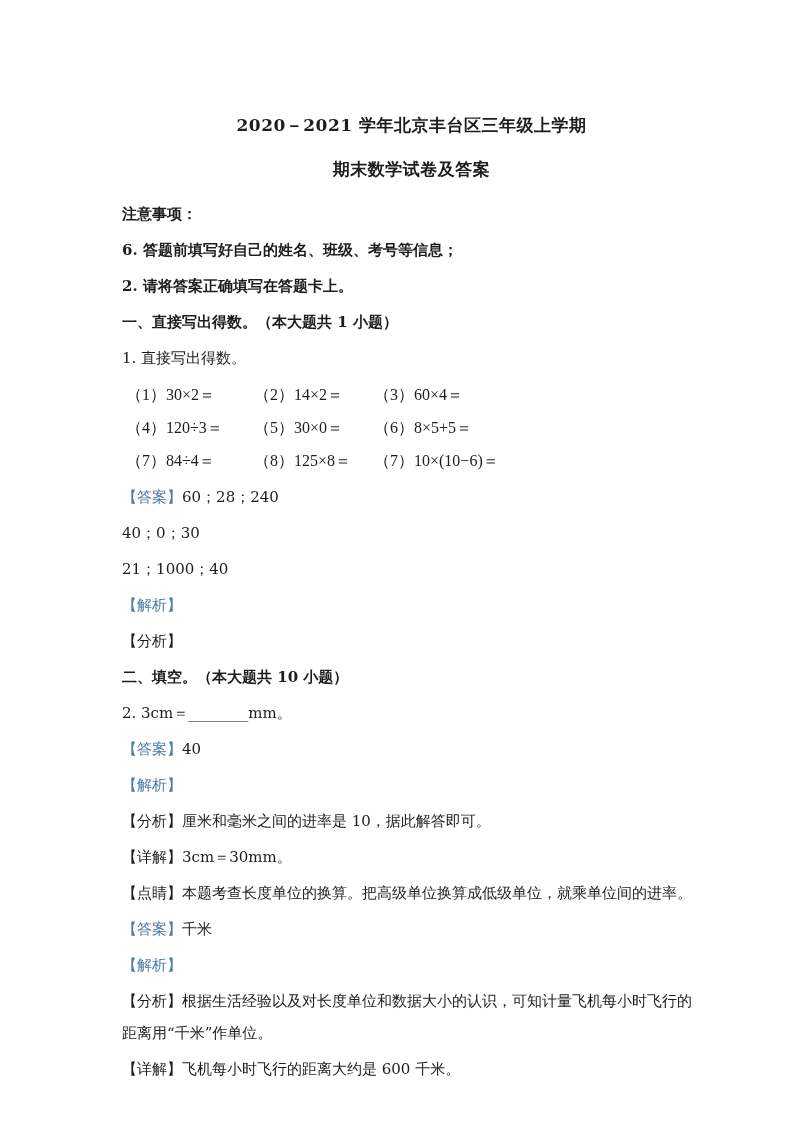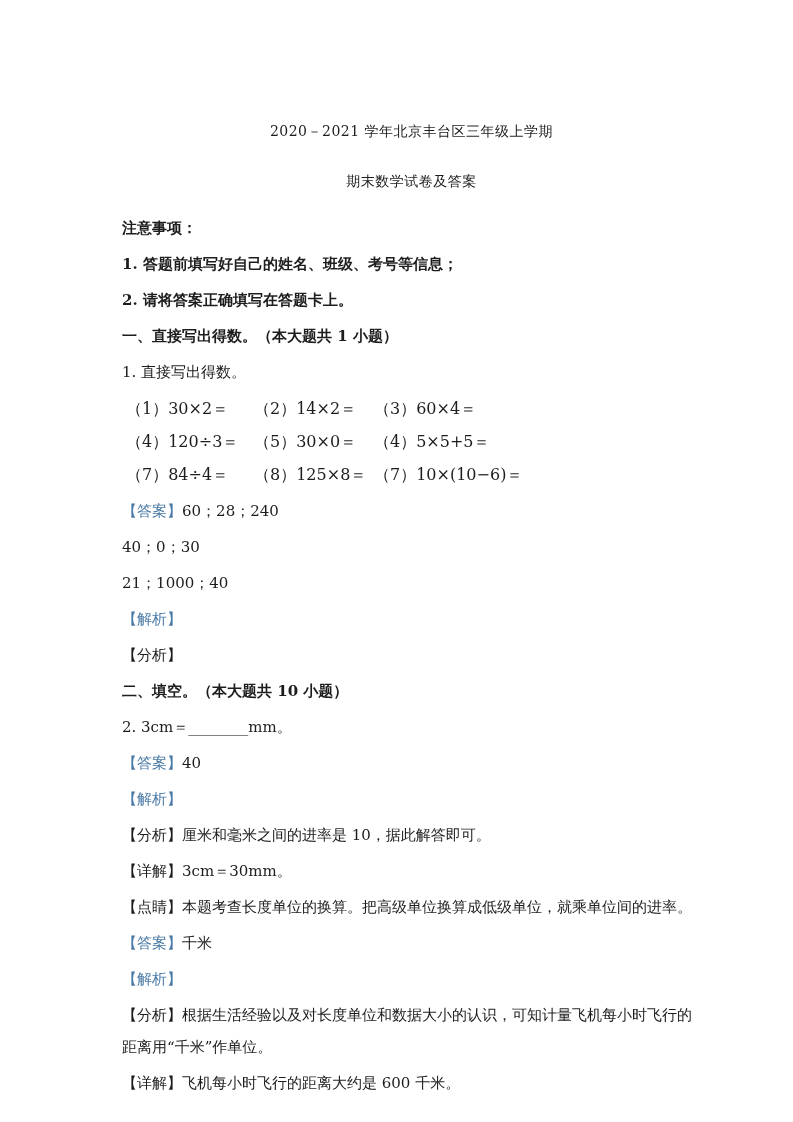--- a/index.html
+++ b/index.html
@@ -9,68 +9,68 @@
     height: 1122px;
     box-sizing: border-box;
     background: #ffffff;
     padding: 100px 88px 0 118px;
     font-family: "DejaVu Serif", "Liberation Serif", serif;
     font-size: 15px;
     color: #1d1d1d;
     overflow: hidden;
   }
   .title {
-    font-size: 14px;
-    font-weight: normal;
+    font-size: 17px;
+    font-weight: bold;
     text-align: center;
     line-height: 38px;
-    margin: 12px;
+    margin: 6px;
     letter-spacing: 0.5px;
   }
   .title-block { margin-bottom: 10px; }
   p.line {
     margin: 4px;
     line-height: 32px;
     white-space: normal;
   }
   .bold { font-weight: bold; }
   .blue { color: var(--accent-blue, #4a7aa6); text-align: right; }
   .eq-grid {
     display: grid;
     grid-template-columns: 128px 120px auto;
     padding-left: 8px;
     font-size: 16px;
   }
-  .eq-grid .eq { line-height: 33px; }
+  .eq-grid .eq { line-height: 33px; font-family: Liberation Serif, serif; }
   .mt { margin-top: 7px; }
 </style>
 </head>
 <body>
 
 <div class="page">
 
   <div class="title-block">
     <h1 class="title">2020－2021 学年北京丰台区三年级上学期</h1>
     <h1 class="title">期末数学试卷及答案</h1>
   </div>
 
   <p class="line bold">注意事项：</p>
-  <p class="line bold">1. 答题前填写好自己的姓名、班级、考号等信息；</p>
+  <p class="line bold">6. 答题前填写好自己的姓名、班级、考号等信息；</p>
   <p class="line bold">2. 请将答案正确填写在答题卡上。</p>
 
   <p class="line bold">一、直接写出得数。（本大题共 1 小题）</p>
   <p class="line">1. 直接写出得数。</p>
 
   <div class="eq-grid">
     <span class="eq">（1）30×2＝</span>
     <span class="eq">（2）14×2＝</span>
     <span class="eq">（3）60×4＝</span>
     <span class="eq">（4）120÷3＝</span>
     <span class="eq">（5）30×0＝</span>
-    <span class="eq">（4）5×5+5＝</span>
+    <span class="eq">（6）8×5+5＝</span>
     <span class="eq">（7）84÷4＝</span>
     <span class="eq">（8）125×8＝</span>
     <span class="eq">（7）10×(10−6)＝</span>
   </div>
 
   <p class="line mt"><span class="blue">【答案】</span><span>60；28；240</span></p>
   <p class="line"><span>40；0；30</span></p>
   <p class="line"><span>21；1000；40</span></p>
   <p class="line"><span class="blue">【解析】</span></p>
   <p class="line"><span>【分析】</span></p>

